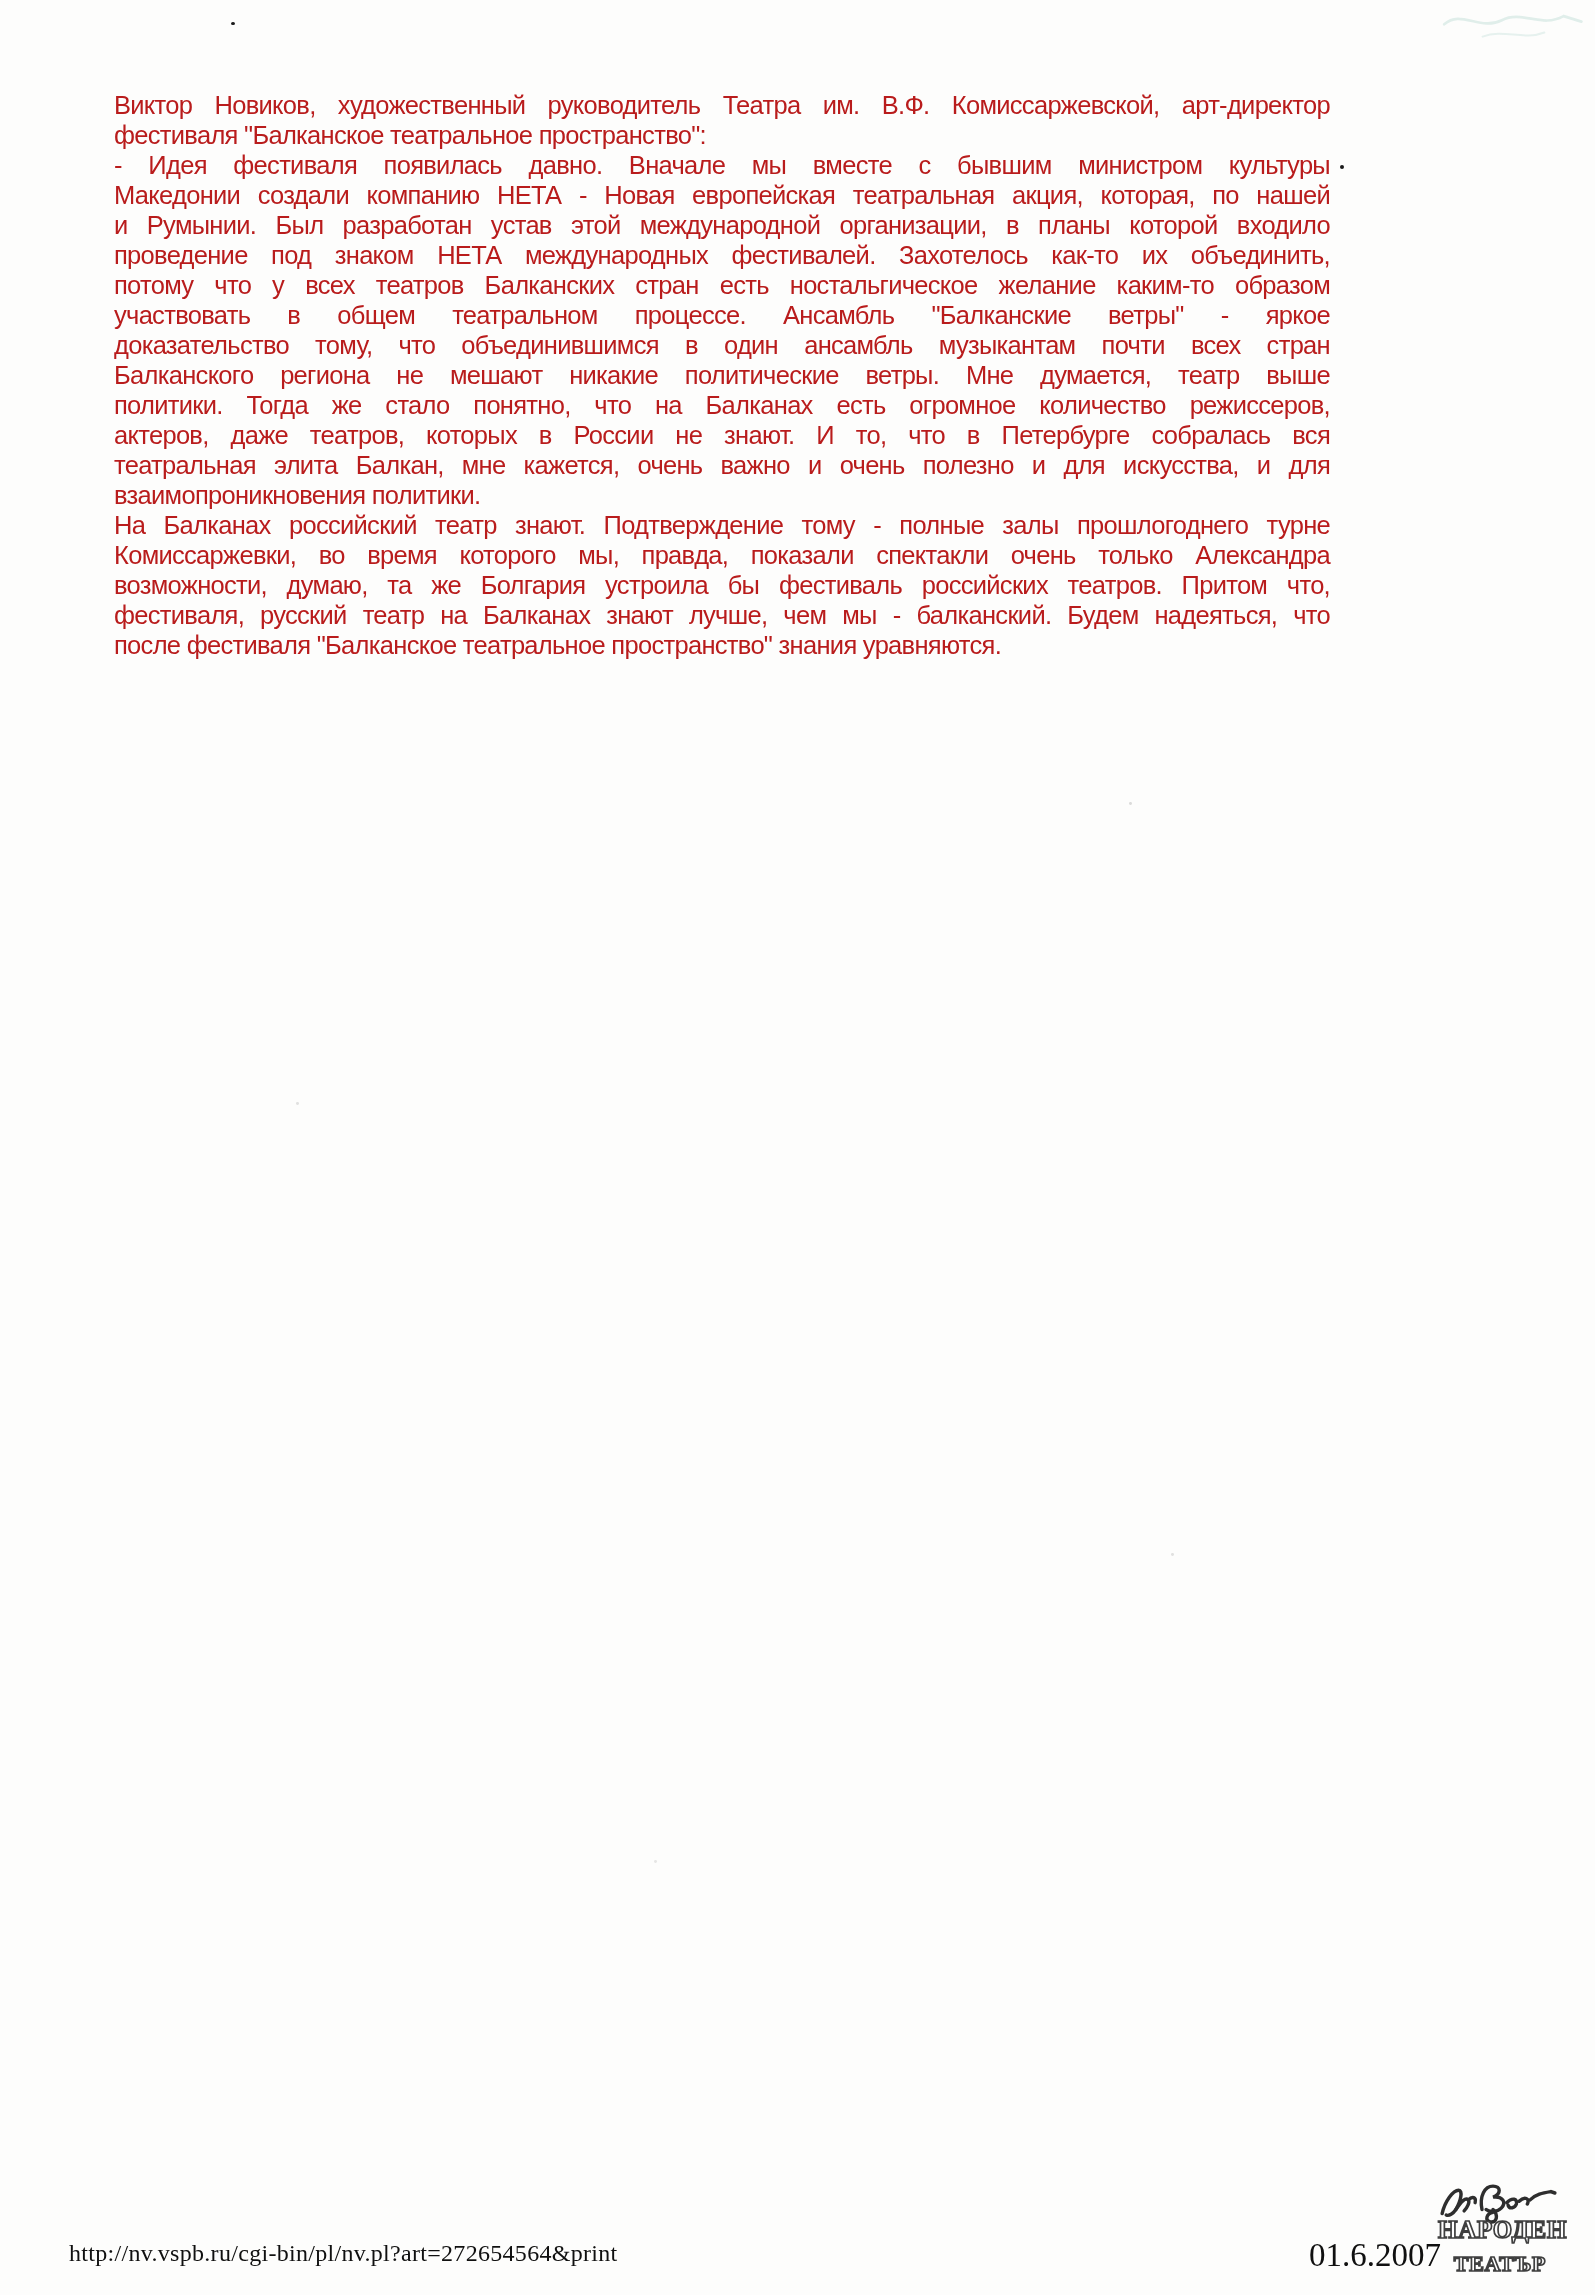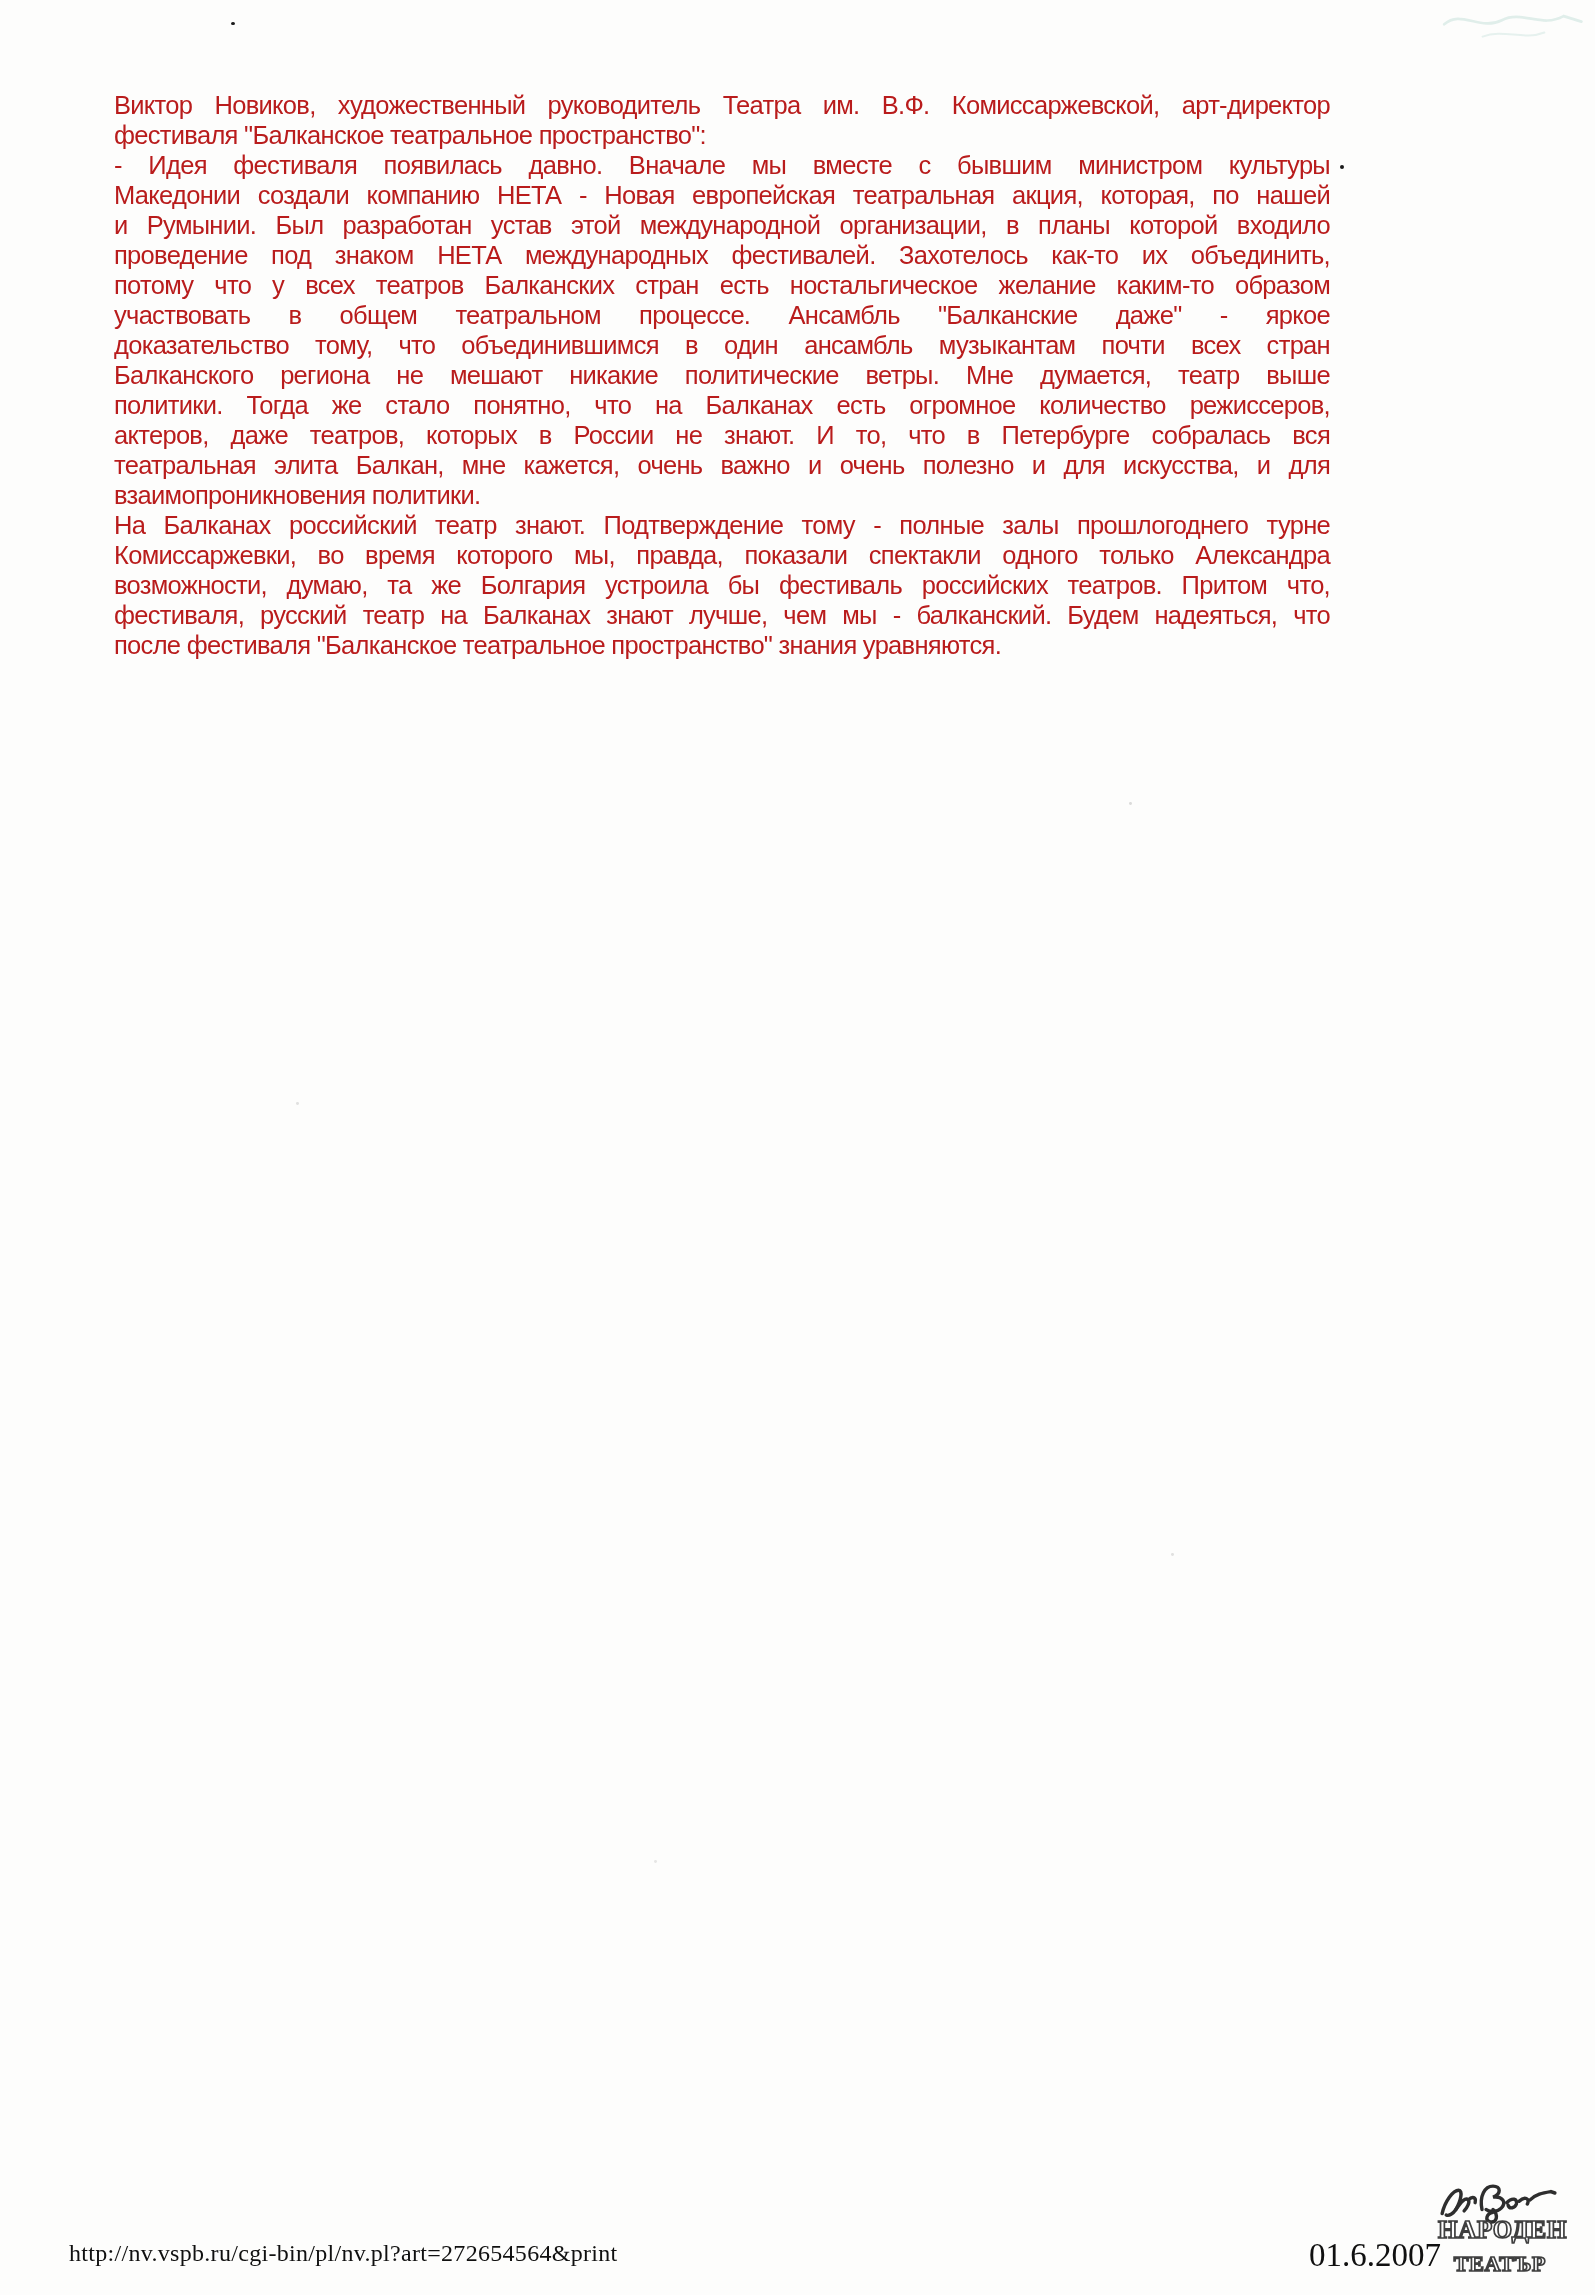--- a/index.html
+++ b/index.html
@@ -112,29 +112,29 @@
   </svg>
 
   <div class="textblock">
     <div class="line just">Виктор Новиков, художественный руководитель Театра им. В.Ф. Комиссаржевской, арт-директор</div>
     <div class="line last">фестиваля "Балканское театральное пространство":</div>
     <div class="line just">- Идея фестиваля появилась давно. Вначале мы вместе с бывшим министром культуры</div>
     <div class="line just">Македонии создали компанию НЕТА - Новая европейская театральная акция, которая, по нашей</div>
     <div class="line just">и Румынии. Был разработан устав этой международной организации, в планы которой входило</div>
     <div class="line just">проведение под знаком НЕТА международных фестивалей. Захотелось как-то их объединить,</div>
     <div class="line just">потому что у всех театров Балканских стран есть ностальгическое желание каким-то образом</div>
-    <div class="line just">участвовать в общем театральном процессе. Ансамбль "Балканские даже" - яркое</div>
+    <div class="line just">участвовать в общем театральном процессе. Ансамбль "Балканские ветры" - яркое</div>
     <div class="line just">доказательство тому, что объединившимся в один ансамбль музыкантам почти всех стран</div>
     <div class="line just">Балканского региона не мешают никакие политические ветры. Мне думается, театр выше</div>
     <div class="line just">политики. Тогда же стало понятно, что на Балканах есть огромное количество режиссеров,</div>
     <div class="line just">актеров, даже театров, которых в России не знают. И то, что в Петербурге собралась вся</div>
     <div class="line just">театральная элита Балкан, мне кажется, очень важно и очень полезно и для искусства, и для</div>
     <div class="line last">взаимопроникновения политики.</div>
     <div class="line just">На Балканах российский театр знают. Подтверждение тому - полные залы прошлогоднего турне</div>
-    <div class="line just">Комиссаржевки, во время которого мы, правда, показали спектакли одного только Александра</div>
+    <div class="line just">Комиссаржевки, во время которого мы, правда, показали спектакли очень только Александра</div>
     <div class="line just">возможности, думаю, та же Болгария устроила бы фестиваль российских театров. Притом что,</div>
     <div class="line just">фестиваля, русский театр на Балканах знают лучше, чем мы - балканский. Будем надеяться, что</div>
     <div class="line last">после фестиваля "Балканское театральное пространство" знания уравняются.</div>
   </div>
 
   <div class="footer-url">http://nv.vspb.ru/cgi-bin/pl/nv.pl?art=272654564&amp;print</div>
   <div class="footer-date">01.6.2007</div>
 
   <div class="logo">
     <svg class="logo-sig" width="121" height="44" viewBox="0 0 176 64">

